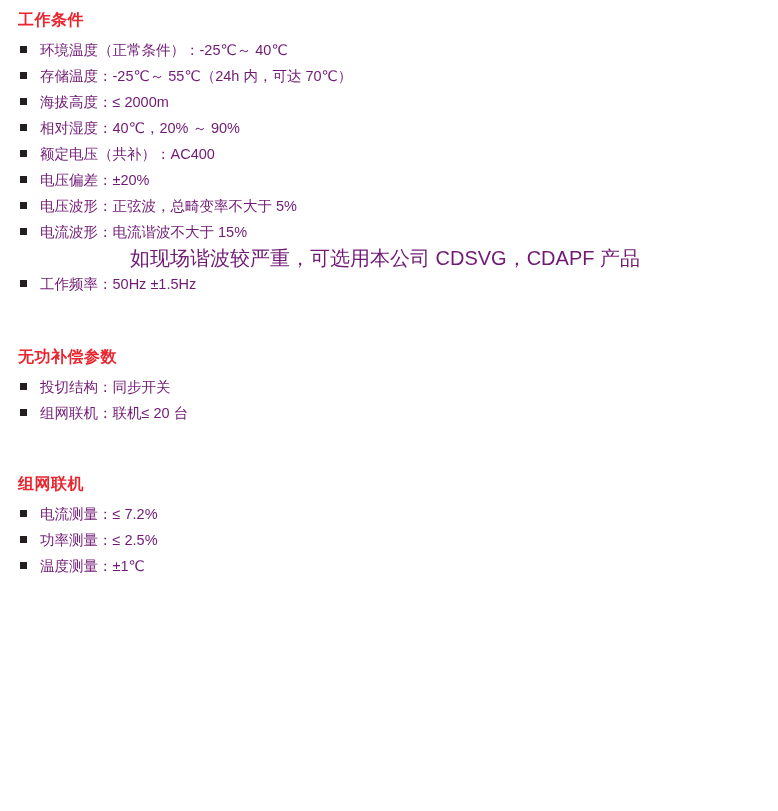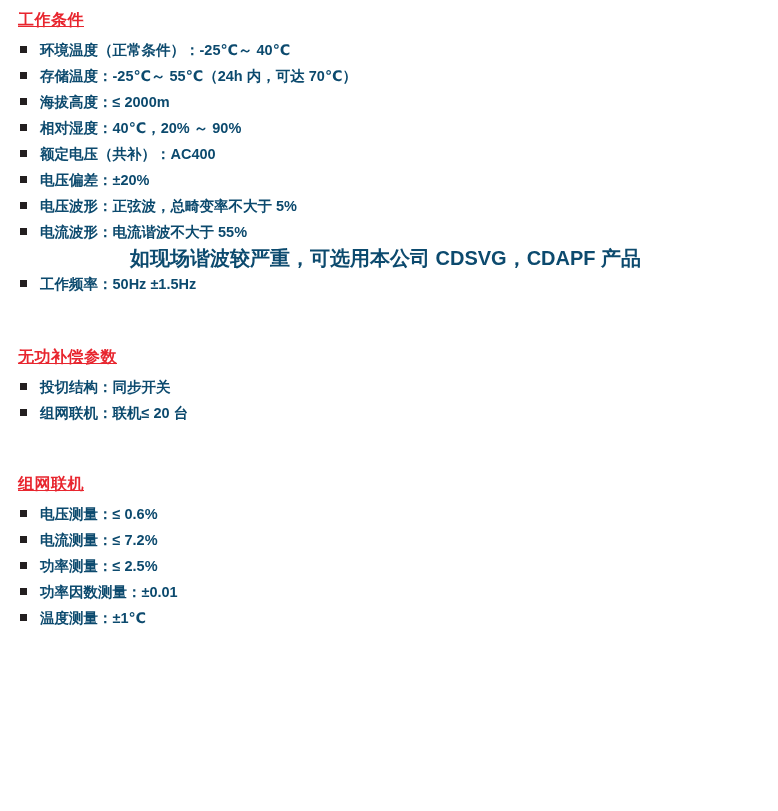--- a/index.html
+++ b/index.html
@@ -23,36 +23,34 @@
   }
   .section {
     margin: 0;
   }
   .section-title {
     color: #e8262f;
     font-size: 16px;
     font-weight: bold;
     letter-spacing: 0.5px;
     margin: 0 0 6px 18px;
-    text-decoration: underline;
   }
   .spec-list {
     list-style: none;
     margin: 0;
     padding: 0;
   }
   .spec-item {
     position: relative;
     margin: 0 3px 0 18px;
     padding: 0 0 0 22px;
     font-size: 14.5px;
     line-height: 26px;
-    color: #0c4a6e;
+    color: #701a75;
     white-space: nowrap;
-    font-weight: bold;
   }
   .spec-item .bullet {
     position: absolute;
     left: 2px;
     top: 9px;
     width: 7px;
     height: 7px;
     background: #231f20;
     display: inline-block;
   }
@@ -99,21 +97,21 @@
       <li class="spec-item">
         <span class="bullet"></span>
         <span>电压偏差：±20%</span>
       </li>
       <li class="spec-item">
         <span class="bullet"></span>
         <span>电压波形：正弦波，总畸变率不大于 5%</span>
       </li>
       <li class="spec-item">
         <span class="bullet"></span>
-        <span>电流波形：电流谐波不大于 55%</span>
+        <span>电流波形：电流谐波不大于 15%</span>
         <span class="note">如现场谐波较严重，可选用本公司 CDSVG，CDAPF 产品</span>
       </li>
       <li class="spec-item">
         <span class="bullet"></span>
         <span>工作频率：50Hz ±1.5Hz</span>
       </li>
     </ul>
   </div>
 
   <div class="gap-1"></div>
@@ -132,33 +130,25 @@
     </ul>
   </div>
 
   <div class="gap-2"></div>
 
   <div class="section">
     <div class="section-title">组网联机</div>
     <ul class="spec-list">
       <li class="spec-item">
         <span class="bullet"></span>
-        <span>电压测量：≤ 0.6%</span>
-      </li>
-      <li class="spec-item">
-        <span class="bullet"></span>
         <span>电流测量：≤ 7.2%</span>
       </li>
       <li class="spec-item">
         <span class="bullet"></span>
         <span>功率测量：≤ 2.5%</span>
-      </li>
-      <li class="spec-item">
-        <span class="bullet"></span>
-        <span>功率因数测量：±0.01</span>
       </li>
       <li class="spec-item">
         <span class="bullet"></span>
         <span>温度测量：±1℃</span>
       </li>
     </ul>
   </div>
 
 </div>
 

